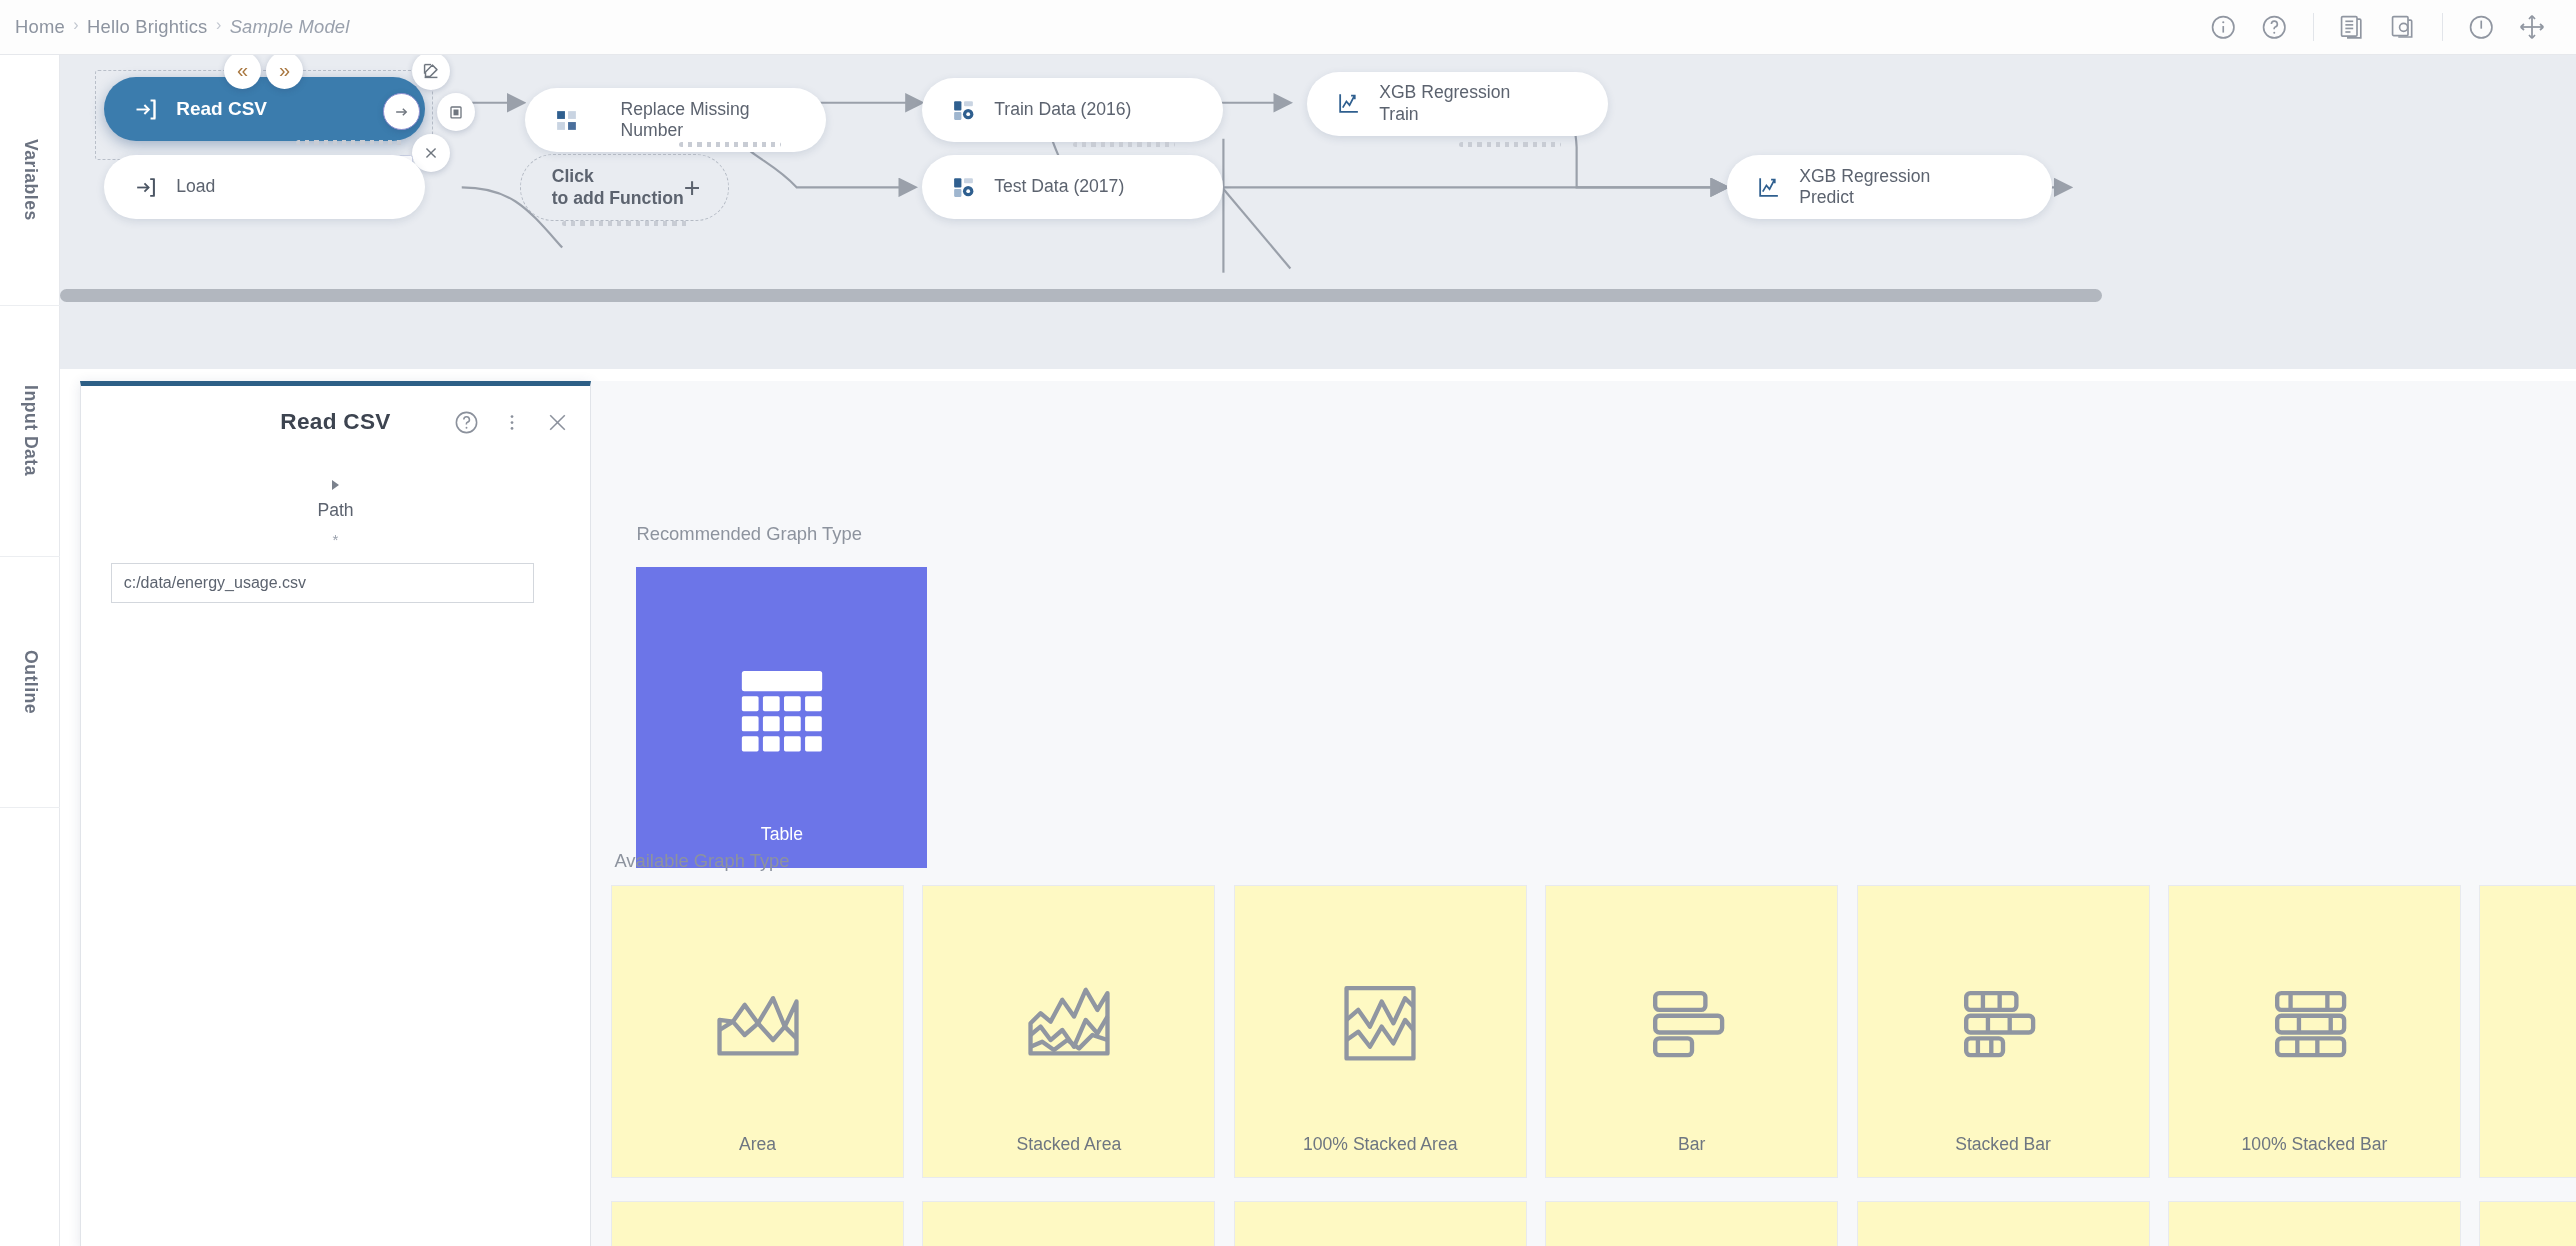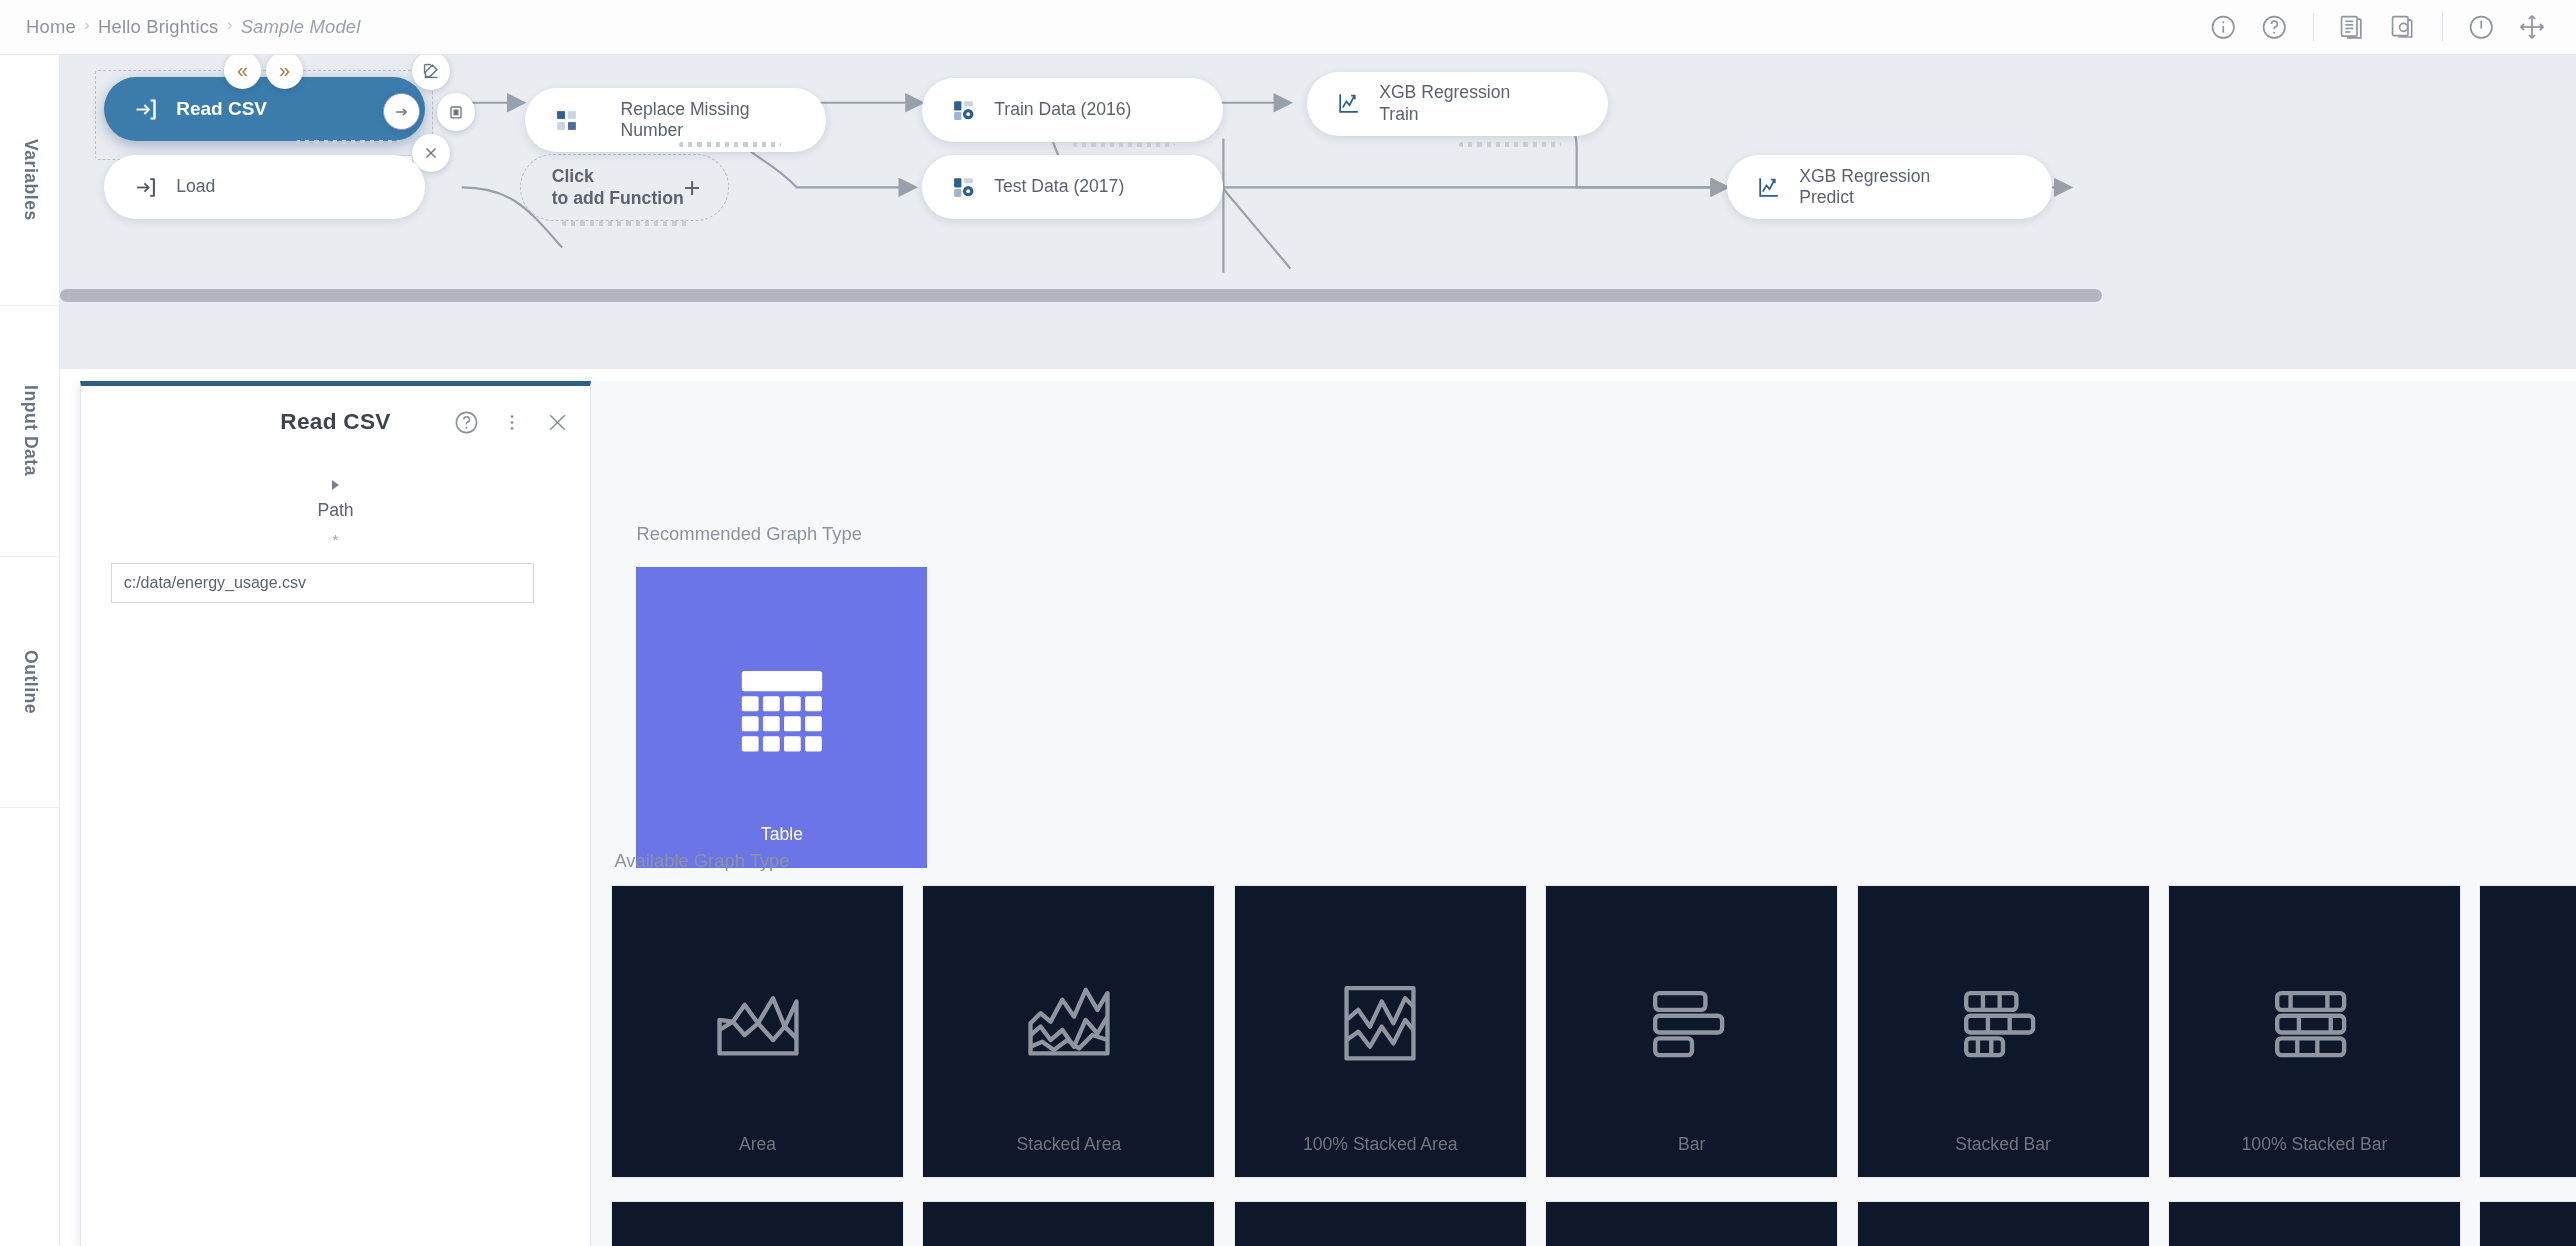--- a/index.html
+++ b/index.html
@@ -9,21 +9,21 @@
     background: #ffffff; overflow: hidden;
   }
   .app { position: relative; width: 2576px; height: 1247px; background:#fff; }
 
   
   .topbar {
     position:absolute; top:0; left:0; width:2576px; height:55px;
     background:#fdfdfd; border-bottom:0.8px solid #e6e8ec;
     display:flex; align-items:center; justify-content:space-between;
   }
-  .breadcrumb { display:flex; align-items:flex-start; padding-left:26px; gap:8.4px; }
+  .breadcrumb { display:flex; align-items:flex-start; padding-left:15px; gap:8.4px; }
   .crumb { font-size:18.4px; color:#8d94a0; letter-spacing:0.2px; }
   .crumb.last { color:#9aa1ad;font-style:italic; }
   .crumb-sep { font-size:16px; color:#c2c7d0; }
 
   .topicons { display:flex; align-items:center; gap:6.7px; padding-right:22px; }
   .ticon {
     width:44px; height:44px; display:flex; align-items:center; justify-content:center;
     color:#9096a1;
   }
   .tdiv { width:0.8px; height:28.5px; background:#e2e5ea; margin:0 10px; }
@@ -133,21 +133,21 @@
     padding-bottom:23.4px; position:relative; cursor:pointer;
   }
   .rec-card .gicon { position:absolute; top:50%; left:50%; transform:translate(-50%,-54%); }
   .rec-label { font-size:17.6px; color:#fff; }
 
   .avail-title { position:absolute; left:23.4px; top:469px; }
   .cards {
     position:absolute; left:20px; top:504px; display:flex; gap:18.4px;
   }
   .gcard {
-    width:293px; height:293px; background:#0f172a; border:0.8px solid #e8eaee;
+    width:293px; height:293px; background:#fef9c3; border:0.8px solid #e8eaee;
     display:flex; flex-direction:column; align-items:center; justify-content:flex-end;
     padding-bottom:22px; position:relative; cursor:pointer;
   }
   .gcard .gicon { position:absolute; top:50%; left:50%; transform:translate(-50%,-58%); }
   .gcard-label { font-size:17.6px; color:#6e7681; }
 
   .cards-row2 { position:absolute; left:20px; top:820px; display:flex; gap:18.4px; }
   .gcard.cut { height:100px; }
 </style>
 </head>

